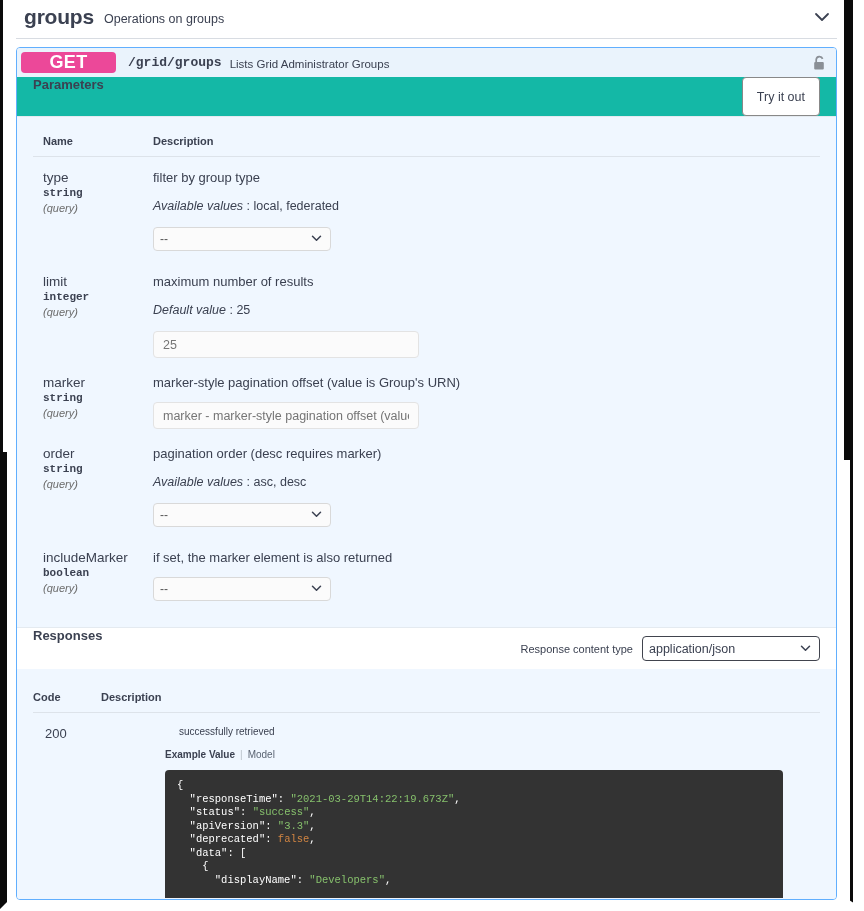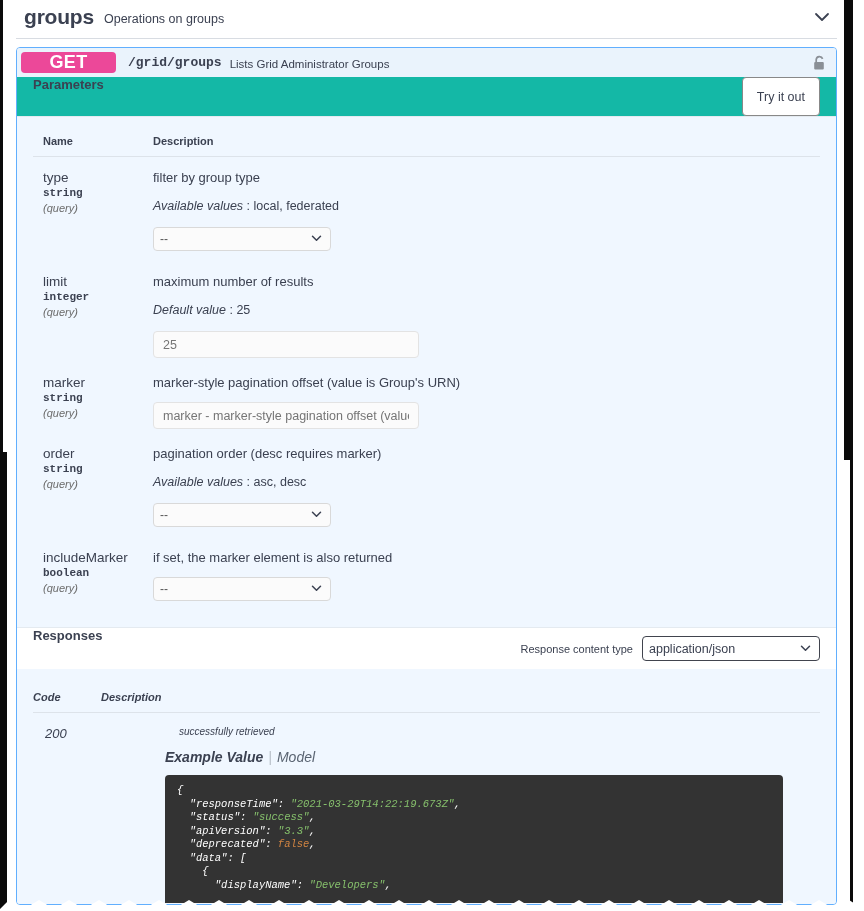--- a/index.html
+++ b/index.html
@@ -281,21 +281,20 @@
     padding: 0 6px;
     appearance: none;
     -webkit-appearance: none;
     font-family: "Liberation Sans", sans-serif;
     cursor: pointer;
   }
 
   #responses-body {
     background: #f0f7ff;
     padding: 0 16px 0 16px;
-    font-style: italic;
   }
   table.rtable { width: 100%; border-collapse: collapse; }
   table.rtable th {
     text-align: left;
     font-size: 11px;
     font-weight: 700;
     color: #3b4151;
     padding: 22px 0 9px 0;
     border-bottom: 1px solid #dde3ea;
   }
@@ -309,21 +308,21 @@
     color: #3b4151;
   }
   td.rdesc { padding-left: 64px; padding-top: 26px; }
   .rdesc-text {
     font-size: 10px;
     color: #3b4151;
     margin-bottom: 12px;
     margin-left: 14px;
   }
   .rtabs {
-    font-size: 14px;
+    font-size: 10px;
     font-weight: 700;
     color: #3b4151;
     margin-bottom: 10px;
   }
   .rtabs .sep {
     color: #b9c0c9;
     font-weight: 400;
     margin: 0 5px;
   }
   .rtabs .model-tab {

